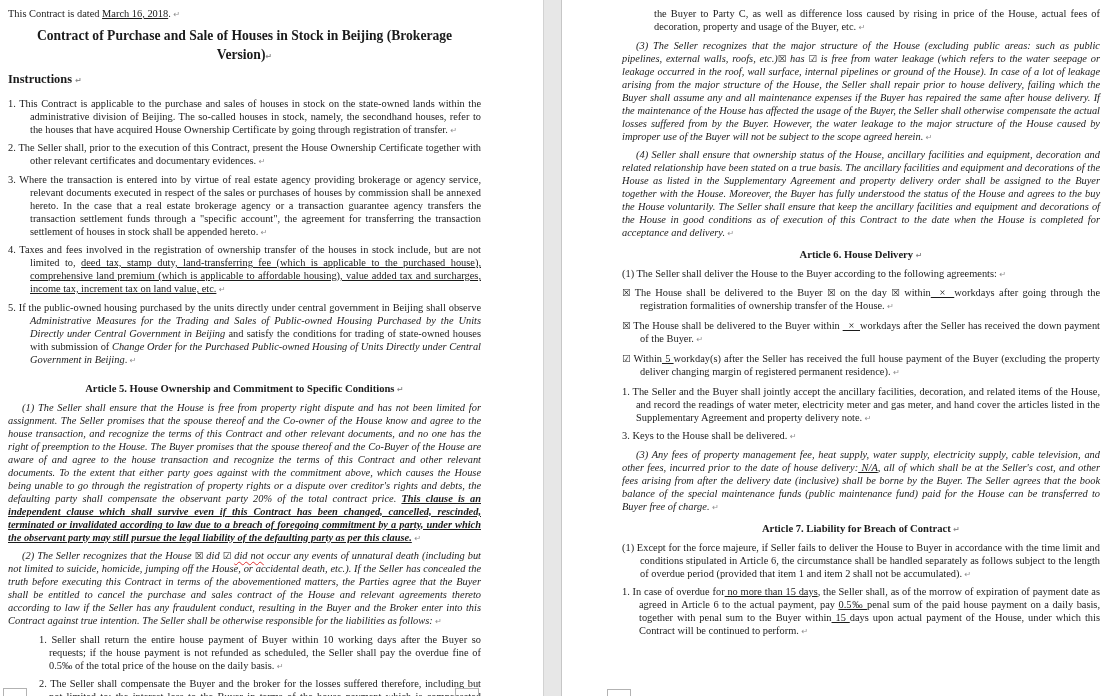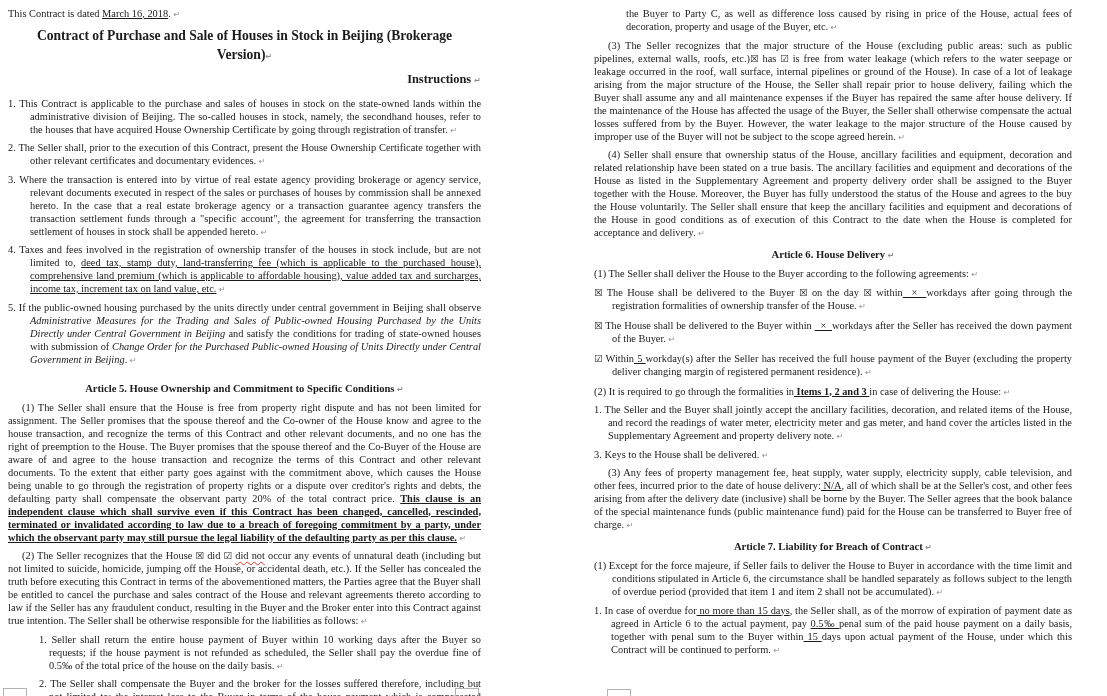--- a/index.html
+++ b/index.html
@@ -3,33 +3,33 @@
 <meta charset="utf-8">
 <style>
   html,body{margin:0;padding:0;}
   body{
     width:1107px;height:696px;overflow:hidden;position:relative;
     background:#ffffff;color:#1b1b1b;
     font-family:"Liberation Serif","DejaVu Serif",serif;
   }
   .page{position:absolute;top:0;height:696px;background:#fff;box-sizing:border-box;overflow:hidden;}
   #page-left{left:0;width:543px;padding:7px 62px 0 8px;}
-  #page-right{left:534px;width:545px;padding:7px 7px 0 60px;}
+  #page-right{left:562px;width:545px;padding:7px 7px 0 60px;}
   .gap{position:absolute;top:0;left:543px;width:19px;height:696px;
        background:#e7e7e7;border-left:1px solid #d2d2d2;border-right:1px solid #c6c6c6;box-sizing:border-box;}
   .bmark{position:absolute;width:22px;height:10px;border:1px solid #b2b2b2;background:transparent;}
 
   .para{font-size:10.4px;line-height:13px;text-align:justify;margin:0 0 4.5px 0;}
   .title{font-size:13.6px;font-weight:bold;text-align:center;line-height:19px;margin:3px 0 5px 0;}
-  .subtitle{font-size:12.4px;font-weight:bold;text-align:right;line-height:16px;margin:0 0 8px 0;}
+  .subtitle{font-size:12.4px;font-weight:bold;text-align:left;line-height:16px;margin:0 0 8px 0;}
   .heading{font-weight:bold;font-size:10.6px;text-align:center;margin:8px 0 5px 0;}
   .gap-top{margin-top:15px;}
   .li1{padding-left:22px;text-indent:-22px;}
   .li2{margin-left:31px;padding-left:10px;text-indent:-10px;}
-  .ind{text-indent:14px;}
+  .ind{text-indent:14px;font-style:italic;}
   .cbline{padding-left:18px;text-indent:-18px;margin-bottom:6px;}
   .li1r{padding-left:14px;text-indent:-14px;}
   .hang18{padding-left:18px;text-indent:-18px;}
   .itm7{padding-left:17px;text-indent:-17px;}
   .cont2{margin-left:32px;}
 
   .u{text-decoration:underline;text-underline-offset:1px;}
   .bu{font-weight:bold;text-decoration:underline;text-underline-offset:1px;}
   .i{font-style:italic;}
   .sq{text-decoration-line:underline;text-decoration-style:wavy;text-decoration-color:#e03030;
@@ -58,21 +58,20 @@
 <div class="gap"></div>
 <div class="page" id="page-right">
     <div class="para cont2"><span>the Buyer to Party C, as well as difference loss caused by rising in price of the House, actual fees of decoration, property and usage of the Buyer, etc. </span><span class="mark">↵</span></div>
     <div class="para ind"><span>(3) The Seller recognizes that the major structure of the House (excluding public areas: such as public pipelines, external walls, roofs, etc.)</span><span class="cb">☒</span><span> has </span><span class="cb">☑</span><span> is free from water leakage (which refers to the water seepage or leakage occurred in the roof, wall surface, internal pipelines or ground of the House). In case of a lot of leakage arising from the major structure of the House, the Seller shall repair prior to house delivery, failing which the Buyer shall assume any and all maintenance expenses if the Buyer has repaired the same after house delivery. If the maintenance of the House has affected the usage of the Buyer, the Seller shall otherwise compensate the actual losses suffered from by the Buyer. However, the water leakage to the major structure of the House caused by improper use of the Buyer will not be subject to the scope agreed herein. </span><span class="mark">↵</span></div>
     <div class="para ind"><span>(4) Seller shall ensure that ownership status of the House, ancillary facilities and equipment, decoration and related relationship have been stated on a true basis. The ancillary facilities and equipment and decorations of the House as listed in the Supplementary Agreement and property delivery order shall be assigned to the Buyer together with the House. Moreover, the Buyer has fully understood the status of the House and agrees to the buy the House voluntarily. The Seller shall ensure that keep the ancillary facilities and equipment and decorations of the House in good conditions as of execution of this Contract to the date when the House is completed for acceptance and delivery. </span><span class="mark">↵</span></div>
     <div class="para heading"><span>Article 6. House Delivery </span><span class="mark">↵</span></div>
     <div class="para plain"><span>(1) The Seller shall deliver the House to the Buyer according to the following agreements: </span><span class="mark">↵</span></div>
     <div class="para cbline"><span class="cb">☒</span><span> The House shall be delivered to the Buyer </span><span class="cb">☒</span><span> on the day </span><span class="cb">☒</span><span> within</span><span class="u">&nbsp;&nbsp;×&nbsp;&nbsp;</span><span>workdays after going through the registration formalities of ownership transfer of the House. </span><span class="mark">↵</span></div>
     <div class="para cbline"><span class="cb">☒</span><span> The House shall be delivered to the Buyer within </span><span class="u">&nbsp;&nbsp;×&nbsp;&nbsp;</span><span>workdays after the Seller has received the down payment of the Buyer. </span><span class="mark">↵</span></div>
     <div class="para cbline"><span class="cb">☑</span><span> Within</span><span class="u">&nbsp;5&nbsp;</span><span>workday(s) after the Seller has received the full house payment of the Buyer (excluding the property deliver changing margin of registered permanent residence). </span><span class="mark">↵</span></div>
-    <div class="para plain"><span>(2) It is required to go through the formalities in</span><span class="bu"> Items 1, 2 and 3 </span><span>in case of delivering the House: </span><span class="mark">↵</span></div>
     <div class="para li1r"><span>1. The Seller and the Buyer shall jointly accept the ancillary facilities, decoration, and related items of the House, and record the readings of water meter, electricity meter and gas meter, and hand cover the articles listed in the Supplementary Agreement and property delivery note. </span><span class="mark">↵</span></div>
     <div class="para li1r"><span>3. Keys to the House shall be delivered. </span><span class="mark">↵</span></div>
     <div class="para ind"><span>(3) Any fees of property management fee, heat supply, water supply, electricity supply, cable television, and other fees, incurred prior to the date of house delivery:</span><span class="u">&nbsp;N/A</span><span>, all of which shall be at the Seller's cost, and other fees arising from after the delivery date (inclusive) shall be borne by the Buyer. The Seller agrees that the book balance of the special maintenance funds (public maintenance fund) paid for the House can be transferred to Buyer free of charge. </span><span class="mark">↵</span></div>
     <div class="para heading"><span>Article 7. Liability for Breach of Contract </span><span class="mark">↵</span></div>
     <div class="para hang18"><span>(1) Except for the force majeure, if Seller fails to deliver the House to Buyer in accordance with the time limit and conditions stipulated in Article 6, the circumstance shall be handled separately as follows subject to the length of overdue period (provided that item 1 and item 2 shall not be accumulated). </span><span class="mark">↵</span></div>
     <div class="para itm7"><span>1. In case of overdue for</span><span class="u"> no more than 15 days</span><span>, the Seller shall, as of the morrow of expiration of payment date as agreed in Article 6 to the actual payment, pay </span><span class="u">0.5‰ </span><span>penal sum of the paid house payment on a daily basis, together with penal sum to the Buyer within</span><span class="u">&nbsp;15&nbsp;</span><span>days upon actual payment of the House, under which this Contract will be continued to perform. </span><span class="mark">↵</span></div>
   </div>
 
 <div class="bmark" style="left:3px;top:688px;"></div>
 <div class="bmark" style="left:455px;top:688px;"></div>

